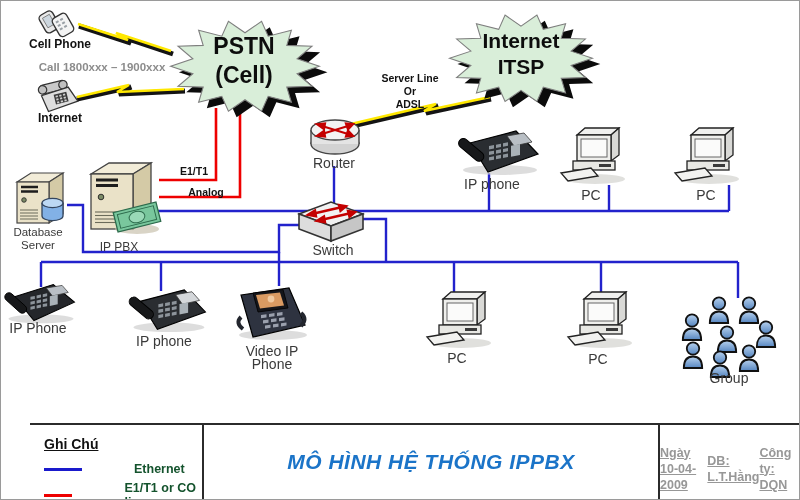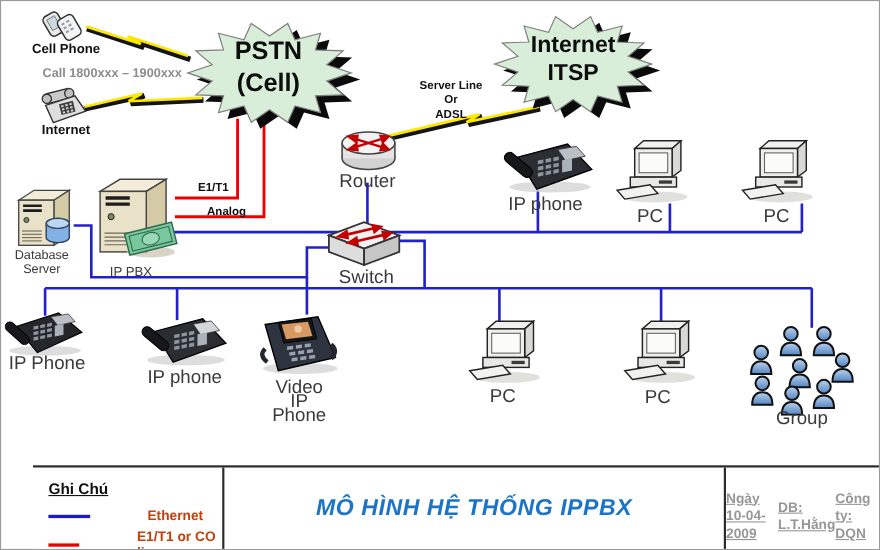--- a/index.html
+++ b/index.html
@@ -1,21 +1,21 @@
 <!DOCTYPE html>
 <html><head>
 <meta charset="utf-8">
 <style>
   html,body{margin:0;padding:0;background:#fff;}
   .page{
     position:relative;width:798px;height:498px;margin:0;
     border:1px solid #9a9a9a;background:#fff;overflow:hidden;
     font-family:"Liberation Sans","DejaVu Sans",sans-serif;
   }
-  .lbl{position:absolute;text-align:center;color:#3a3a3a;font-size:17px;z-index:3;white-space:nowrap;}
+  .lbl{position:absolute;text-align:center;color:#3a3a3a;font-size:14px;z-index:3;white-space:nowrap;}
   .lbl.bold{font-weight:bold;color:#111;font-size:12px;}
   .lbl.gray{color:#8c8c8c;font-weight:bold;font-size:11.5px;}
   .lbl.small{font-size:10.5px;font-weight:bold;color:#111;}
   .two-line{line-height:13px;white-space:normal;}
   #wires{position:absolute;left:0;top:0;z-index:1;}
   .icon{position:absolute;z-index:2;}
   .cloud-text{position:absolute;z-index:3;text-align:center;font-weight:bold;color:#0d0d0d;}
   .cloud-text.pstn{font-size:23px;line-height:29px;}
   .cloud-text.itsp{font-size:21px;line-height:26px;}
   
@@ -29,21 +29,21 @@
     display:flex;align-items:center;justify-content:center;
   }
   .f-info{
     flex:1;box-sizing:border-box;border-left:2px solid #2b2b2b;
     display:flex;align-items:center;justify-content:flex-start;
     padding-top:13px;
   }
   .legend-title{font-size:14px;font-weight:bold;color:#111;text-decoration:underline;margin-bottom:10px;}
   .legend-row{display:flex;align-items:center;margin-bottom:5px;}
   .legend-line{width:38px;height:3px;margin-right:16px;}
-  .legend-label{font-size:12.5px;font-weight:bold;color:#c2410c;padding-left:36px;}
+  .legend-label{font-size:12.5px;font-weight:bold;color:#14532d;padding-left:36px;}
   .title-text{font-size:21px;font-weight:bold;font-style:italic;color:#1b74c8;letter-spacing:0.5px;}
   .info-line{font-size:12.5px;font-weight:bold;color:#979797;text-decoration:underline;line-height:16px;}
 </style>
 </head>
 <body>
 
 <div class="page">
 
   <svg width="0" height="0" style="position:absolute">
     <defs>

